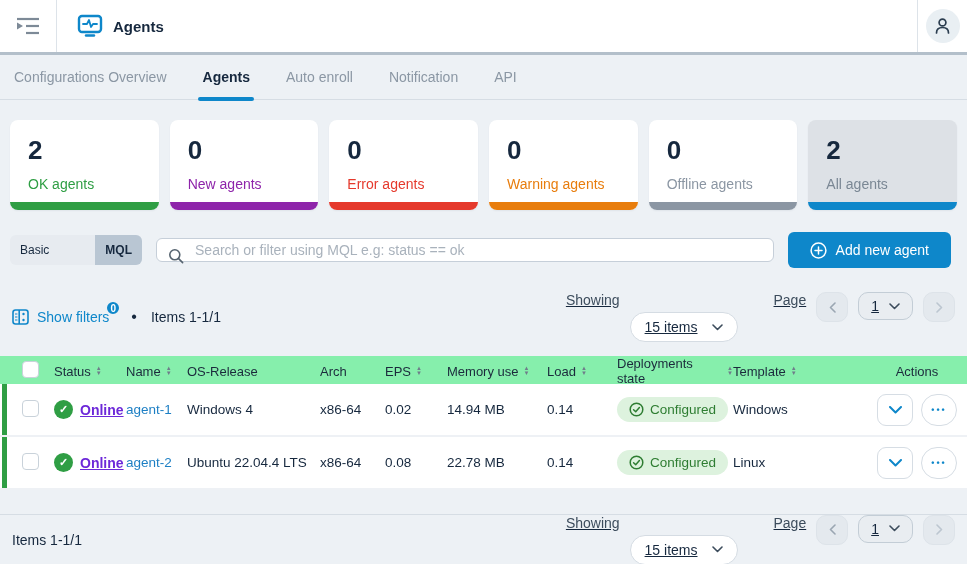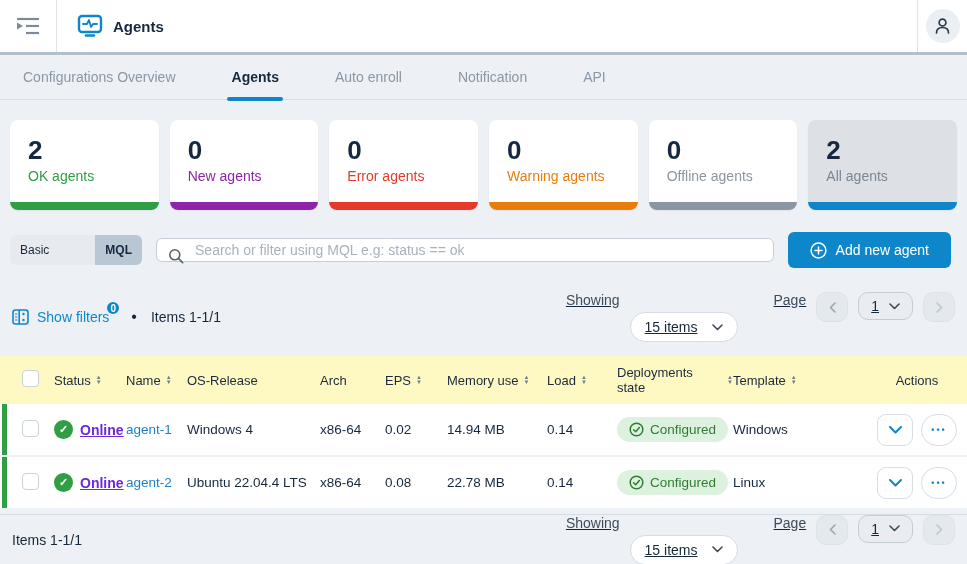--- a/index.html
+++ b/index.html
@@ -25,39 +25,39 @@
   .user-box {
     width:50px; display:flex; align-items:center; justify-content:center;
     border-left:1px solid #dde3e9;
   }
   .avatar {
     width:34px; height:34px; border-radius:50%; background:#e9eff3;
     display:flex; align-items:center; justify-content:center; cursor:pointer;
   }
   
   .tabs {
-    display:flex; gap:56px; padding:0 23px; height:45px; align-items:center;
+    display:flex; gap:36px; padding:0 14px; height:45px; align-items:center;
     border-bottom:1px solid #d6dde4; background:#edf1f5;
   }
   .tab { font-size:14px; color:#8b97a4; cursor:pointer; position:relative; height:100%; display:flex; align-items:center; }
   .tab.active { color:#16283e; font-weight:bold; }
   .tab.active::after {
     content:""; position:absolute; left:50%; transform:translateX(-50%);
     bottom:-2px; width:56px; height:4px; border-radius:3px; background:#0e87ca;
   }
   
   .cards { display:flex; gap:11px; padding:20px 10px 0 10px; }
   .card {
     flex:1; background:#ffffff; border-radius:8px; height:90px; position:relative;
     box-shadow:0 1px 2px rgba(20,40,60,.06); cursor:pointer; overflow:hidden;
     padding:16px 0 0 18px;
   }
   .card.selected { background:#dde1e6; }
   .card .num { font-size:26px; font-weight:bold; color:#16283e; line-height:28px; }
-  .card .lbl { font-size:14px; margin-top:4px; }
+  .card .lbl { font-size:14px; margin-top:12px; }
   .card .bar { position:absolute; left:0; right:0; bottom:0; height:8px; }
   .c-ok .lbl{color:#2f9e44;} .c-ok .bar{background:#2f9e44;}
   .c-new .lbl{color:#8e24aa;} .c-new .bar{background:#8e24aa;}
   .c-err .lbl{color:#e5392c;} .c-err .bar{background:#e5392c;}
   .c-warn .lbl{color:#e87d0d;} .c-warn .bar{background:#e87d0d;}
   .c-off .lbl{color:#8b96a3;} .c-off .bar{background:#8b96a3;}
   .c-all .lbl{color:#7a8794;} .c-all .bar{background:#0e87ca;}
   
   .search-row { display:flex; align-items:center; padding:22px 16px 0 10px; gap:14px; }
   .seg { display:flex; border-radius:6px; overflow:hidden; background:#e7ebf0; flex:none;gap:36px; }
@@ -103,21 +103,21 @@
     border-radius:10px; padding:5px 12px; font-size:14px; color:#16283e; cursor:pointer;
   }
   .gap28 { width:16px; }
   
   .tbl { margin:0 0 0 0; }
   .trow {
     display:grid;
     grid-template-columns:16px 38px 72px 61px 133px 65px 62px 100px 70px 116px 144px 1fr;
     align-items:center;
   }
-  .thead { background:#fef9c3; height:48px; font-size:13px; color:#1b2a3c; }
+  .thead { background:#86efac; height:28px; font-size:13px; color:#1b2a3c; }
   .th { display:flex; align-items:center; gap:5px; }
   .sort { display:inline-flex; flex-direction:column; line-height:5px; font-size:6px; color:#6f7d8a; cursor:pointer; }
   .tr { background:#fff; height:53px; border-bottom:2px solid #eef1f5; font-size:13.5px; position:relative; }
   .stripe { width:5px; height:100%; background:#2f9e44; margin-left:2px; }
   input[type="checkbox"] {
     appearance:none; width:17px; height:17px; border:1px solid #c9d2da; border-radius:4px;
     background:#fff; cursor:pointer; margin-left:6px;
   }
   .status-cell { display:flex; align-items:center; gap:7px; }
   .ok-circle {

